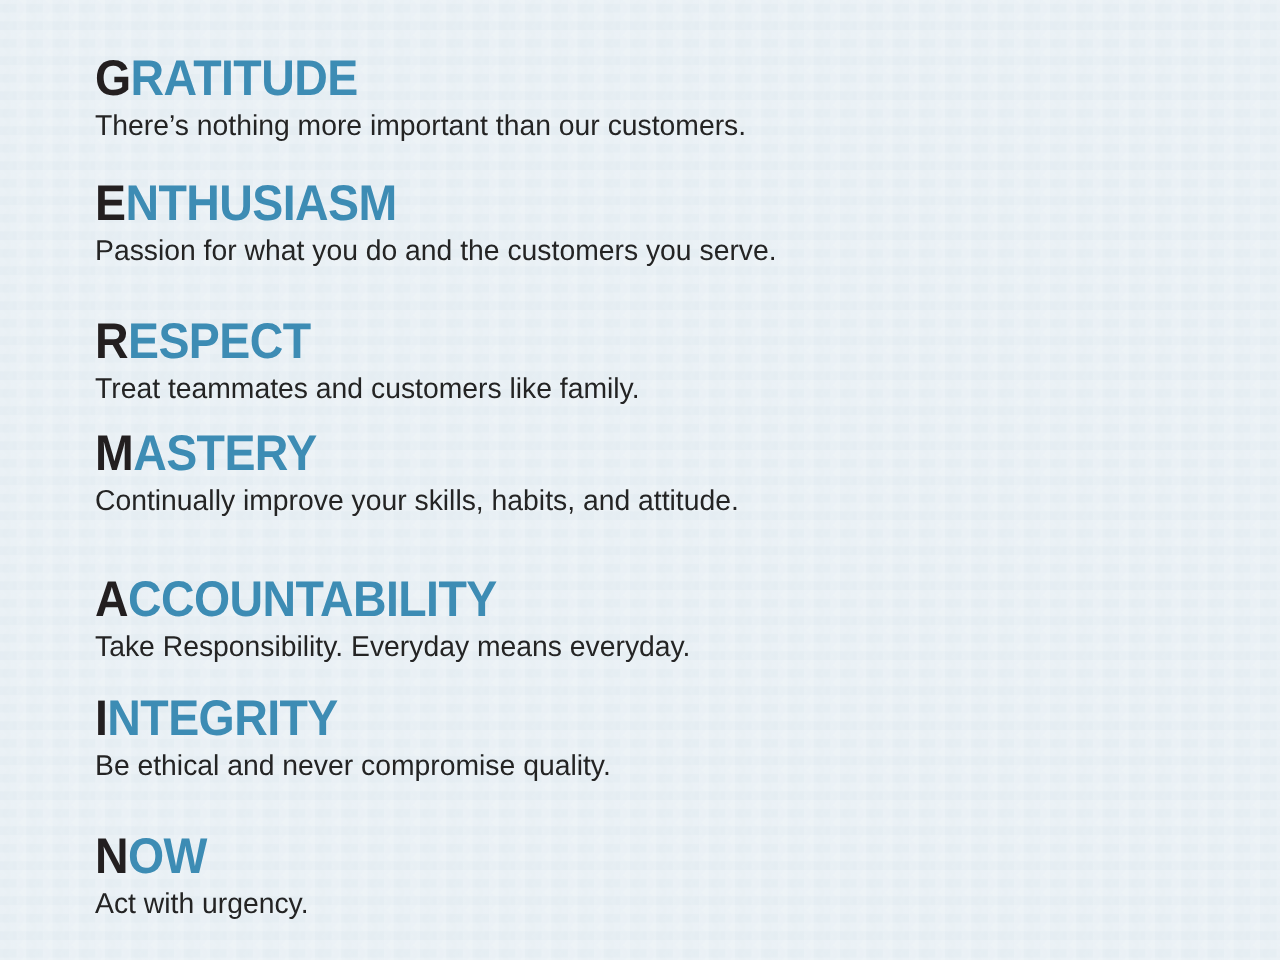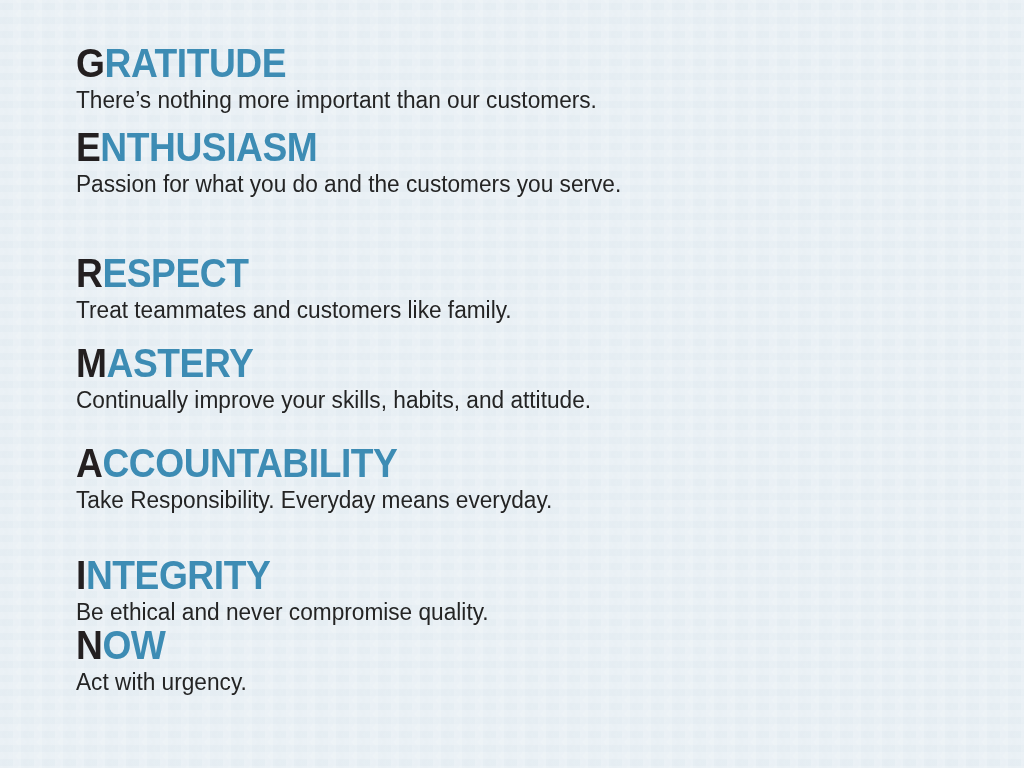--- a/index.html
+++ b/index.html
@@ -156,44 +156,44 @@
   <div id="bg-texture3"></div>
   <div id="bg-veil"></div>
 
   <div id="content">
 
     <div class="value-block" style="top:42px">
       <div class="value-heading"><span class="initial">G</span><span class="rest">RATITUDE</span></div>
       <p class="value-desc">There’s nothing more important than our customers.</p>
     </div>
 
-    <div class="value-block" style="top:126px">
+    <div class="value-block" style="top:142px">
       <div class="value-heading"><span class="initial">E</span><span class="rest">NTHUSIASM</span></div>
       <p class="value-desc">Passion for what you do and the customers you serve.</p>
     </div>
 
     <div class="value-block" style="top:252px">
       <div class="value-heading"><span class="initial">R</span><span class="rest">ESPECT</span></div>
       <p class="value-desc">Treat teammates and customers like family.</p>
     </div>
 
     <div class="value-block" style="top:342px">
       <div class="value-heading"><span class="initial">M</span><span class="rest">ASTERY</span></div>
       <p class="value-desc">Continually improve your skills, habits, and attitude.</p>
     </div>
 
-    <div class="value-block" style="top:442px">
+    <div class="value-block" style="top:459px">
       <div class="value-heading"><span class="initial">A</span><span class="rest">CCOUNTABILITY</span></div>
       <p class="value-desc">Take Responsibility. Everyday means everyday.</p>
     </div>
 
     <div class="value-block" style="top:554px">
       <div class="value-heading"><span class="initial">I</span><span class="rest">NTEGRITY</span></div>
       <p class="value-desc">Be ethical and never compromise quality.</p>
     </div>
 
-    <div class="value-block" style="top:624px">
+    <div class="value-block" style="top:664px">
       <div class="value-heading"><span class="initial">N</span><span class="rest">OW</span></div>
       <p class="value-desc">Act with urgency.</p>
     </div>
 
   </div>
 </div>
 
 </body></html>

